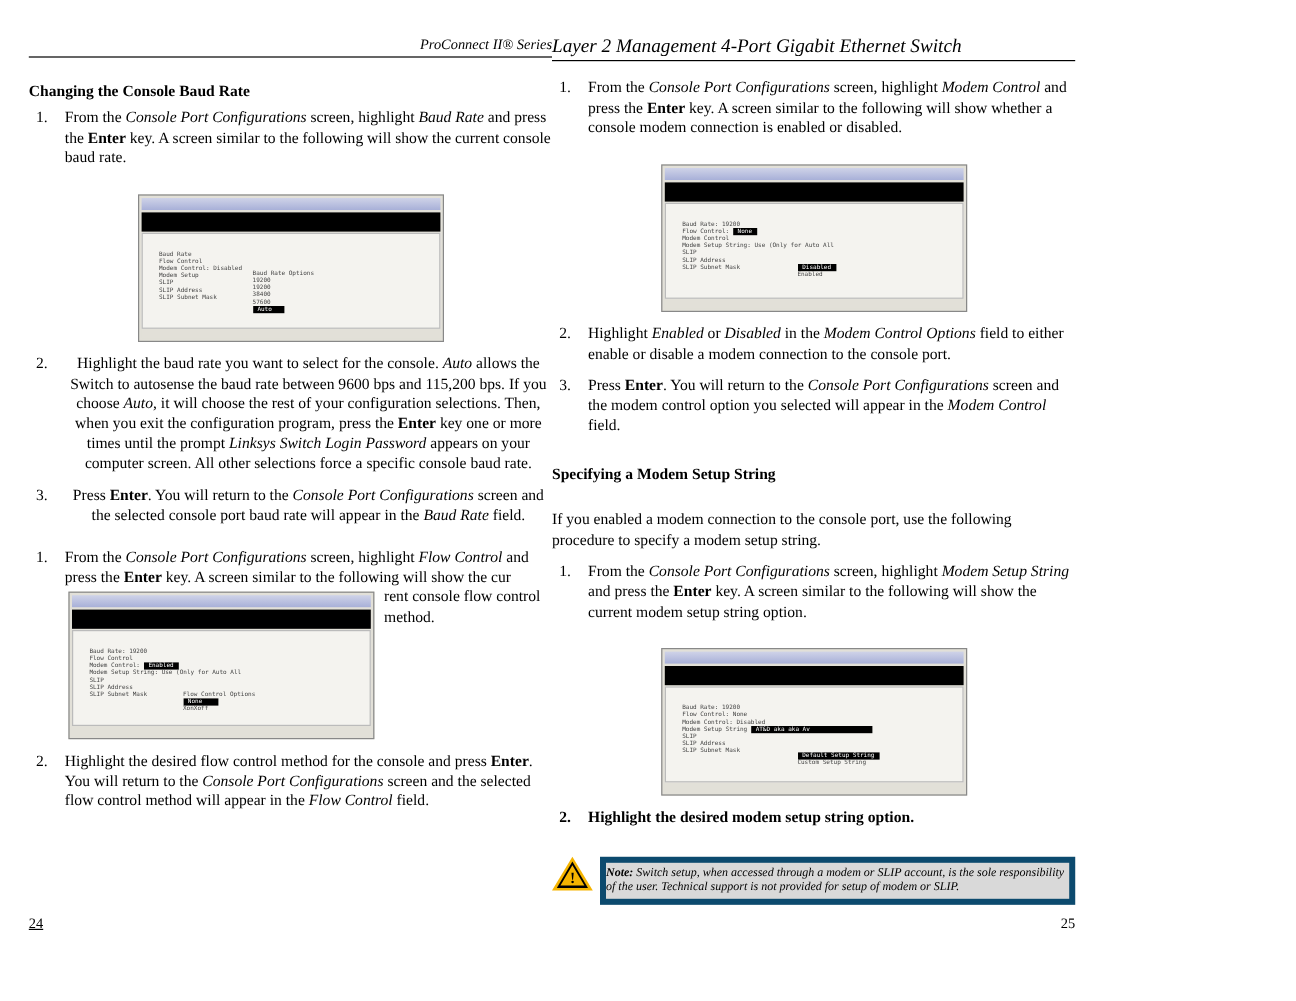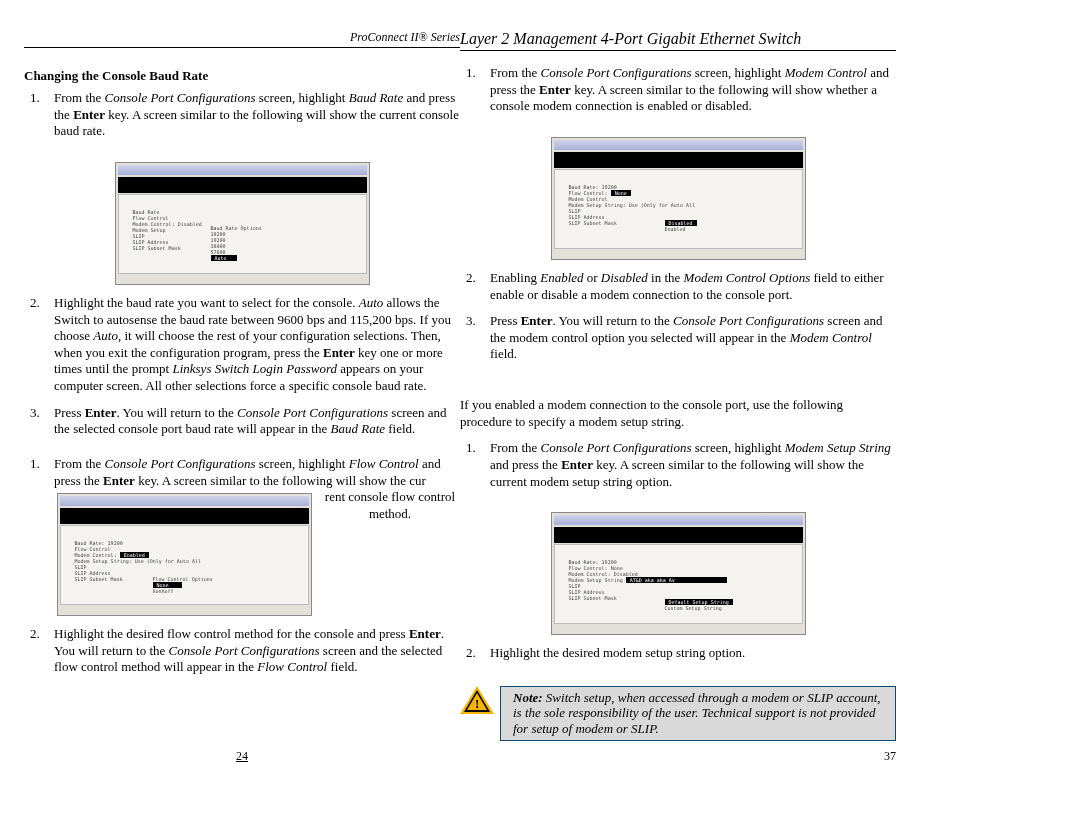--- a/index.html
+++ b/index.html
@@ -166,35 +166,35 @@
   }
   .warn-bang {
     position: absolute;
     top: 10px; left: 15px;
     width: 4px; height: 10px;
     color: #000;
     font-weight: bold;
   }
   .note-box {
     background: #d9d9d9;
-    border: 1px solid #0c4a6e;
+    border: 5px solid #0c4a6e;
     font-style: italic;
-    font-size: 13px;
-    padding: 3px 12px;
+    font-size: 10px;
+    padding: 3px 0;
     line-height: 1.2;
     flex: 1;
   }
   .note-box .label {
     font-weight: bold;
     font-style: italic;
   }
   .page-number-left {
     margin-top: auto;
     font-size: 12px;
-    text-align: center;
+    text-align: left;
     padding-top: 8px;
     text-decoration: underline;
   }
   .page-number-right {
     margin-top: auto;
     font-size: 12px;
     text-align: right;
     padding-top: 8px;
   }
   .b { font-weight: bold; }
@@ -224,21 +224,21 @@
         <div class="ss-titlebar"></div>
         <div class="ss-black"></div>
         <div class="ss-body">
           <div class="ss-list">Baud Rate<br>Flow Control<br>Modem Control: Disabled<br>Modem Setup<br>SLIP<br>SLIP Address<br>SLIP Subnet Mask</div>
           <div class="ss-opts">Baud Rate Options<br>19200<br>19200<br>38400<br>57600<br><span class="ss-inv">Auto&nbsp;&nbsp;</span></div>
         </div>
         <div class="ss-footer"></div>
       </div>
     </div>
 
-    <ol class="steps" start="2" style="counter-reset: step 1;">
+    <ol class="steps" start="2" style="counter-reset: step 1; text-align: center;">
       <li>
         <span>Highlight the baud rate you want to select for the console. </span><span class="i">Auto</span><span> allows the Switch to autosense the baud rate between 9600 bps and 115,200 bps. If you choose </span><span class="i">Auto</span><span>, it will choose the rest of your configuration selections. Then, when   you exit the configuration program, press the </span><span class="b">Enter</span><span> key one or more times until the prompt </span><span class="i">Linksys Switch Login Password</span><span> appears on your computer screen. All other selections force a specific console baud rate.</span>
       </li>
       <li>
         <span>Press </span><span class="b">Enter</span><span>. You will return to the </span><span class="i">Console Port Configurations</span><span> screen and the selected console port baud rate will appear in the </span><span class="i">Baud Rate</span><span> field.</span>
       </li>
     </ol>
 
 
     <ol class="steps">
@@ -249,21 +249,21 @@
             <div class="ss-frame" style="margin-top:4px;">
               <div class="ss-titlebar"></div>
               <div class="ss-black"></div>
               <div class="ss-body">
                 <div class="ss-list">Baud Rate: 19200<br>Flow Control<br>Modem Control: <span class="ss-inv">Enabled</span><br>Modem Setup String: Use (Only for Auto All<br>SLIP<br>SLIP Address<br>SLIP Subnet Mask</div>
                 <div class="ss-opts" style="top:50px;">Flow Control Options<br><span class="ss-inv">None&nbsp;&nbsp;&nbsp;</span><br>XonXoff</div>
               </div>
               <div class="ss-footer"></div>
             </div>
           </div>
-          <div style="flex:1; padding-left:6px;text-align:center;">
+          <div style="flex:1; padding-left:6px;">
             <span>rent console flow control method.</span>
           </div>
         </div>
       </li>
       <li>
         <span>Highlight the desired flow control method for the console and press </span><span class="b">Enter</span><span>. You will return to the </span><span class="i">Console Port Configurations</span><span> screen and the selected flow control method will appear in the </span><span class="i">Flow Control</span><span> field.</span>
       </li>
     </ol>
 
     <div class="page-number-left">24</div>
@@ -289,27 +289,28 @@
         <div class="ss-body">
           <div class="ss-list">Baud Rate: 19200<br>Flow Control: <span class="ss-inv">None</span><br>Modem Control<br>Modem Setup String: Use (Only for Auto All<br>SLIP<br>SLIP Address<br>SLIP Subnet Mask</div>
           <div class="ss-opts" style="top:50px;left:110px;"><span class="ss-inv">Disabled</span><br>Enabled</div>
         </div>
         <div class="ss-footer"></div>
       </div>
     </div>
 
     <ol class="steps" style="counter-reset: step 1;">
       <li>
-        <span>Enabling </span><span class="i">Enabled</span><span> or </span><span class="i">Disabled</span><span> in the </span><span class="i">Modem Control Options</span><span> field to either enable or disable a modem connection to the console port.</span>
+        <span>Highlight </span><span class="i">Enabled</span><span> or </span><span class="i">Disabled</span><span> in the </span><span class="i">Modem Control Options</span><span> field to either enable or disable a modem connection to the console port.</span>
       </li>
       <li>
         <span>Press </span><span class="b">Enter</span><span>. You will return to the </span><span class="i">Console Port Configurations</span><span> screen and the modem control option you selected will appear in the </span><span class="i">Modem Control</span><span> field.</span>
       </li>
     </ol>
 
+    <div class="section-heading">Specifying a Modem Setup String</div>
 
     <p class="body-text">If you enabled a modem connection to the console port, use the following procedure to specify a modem setup string.</p>
 
     <ol class="steps">
       <li>
         <span>From the </span><span class="i">Console Port Configurations</span><span> screen, highlight </span><span class="i">Modem Setup String</span><span> and press the </span><span class="b">Enter</span><span> key. A screen similar to the following will show the current modem setup string option.</span>
       </li>
     </ol>
 
     <div class="screenshot">
@@ -317,34 +318,34 @@
         <div class="ss-titlebar"></div>
         <div class="ss-black"></div>
         <div class="ss-body">
           <div class="ss-list">Baud Rate: 19200<br>Flow Control: None<br>Modem Control: Disabled<br>Modem Setup String <span class="ss-inv">AT&amp;D aka aka Av&nbsp;&nbsp;&nbsp;&nbsp;&nbsp;&nbsp;&nbsp;&nbsp;&nbsp;&nbsp;&nbsp;&nbsp;&nbsp;&nbsp;&nbsp;&nbsp;</span><br>SLIP<br>SLIP Address<br>SLIP Subnet Mask</div>
           <div class="ss-opts" style="top:54px;left:110px;"><span class="ss-inv">Default Setup String</span><br>Custom Setup String</div>
         </div>
         <div class="ss-footer"></div>
       </div>
     </div>
 
-    <ol class="steps" style="counter-reset: step 1;">
+    <ol class="steps" style="counter-reset: step 1; font-weight: bold;">
       <li>
         <span>Highlight the desired modem setup string option.</span>
       </li>
     </ol>
 
     <div class="note-row">
       <div class="warn-icon">
         <div class="warn-tri"></div>
         <div class="warn-tri-inner"></div>
         <div class="warn-tri-fill"></div>
         <div class="warn-bang">!</div>
       </div>
       <div class="note-box">
         <span class="label">Note:</span><span> Switch setup, when accessed through a modem or SLIP account, is the sole responsibility of the user. Technical support is not provided for setup of modem or SLIP.</span>
       </div>
     </div>
 
-    <div class="page-number-right">37</div>
+    <div class="page-number-right">25</div>
   </div>
 
 </div>
 
 </body></html>

